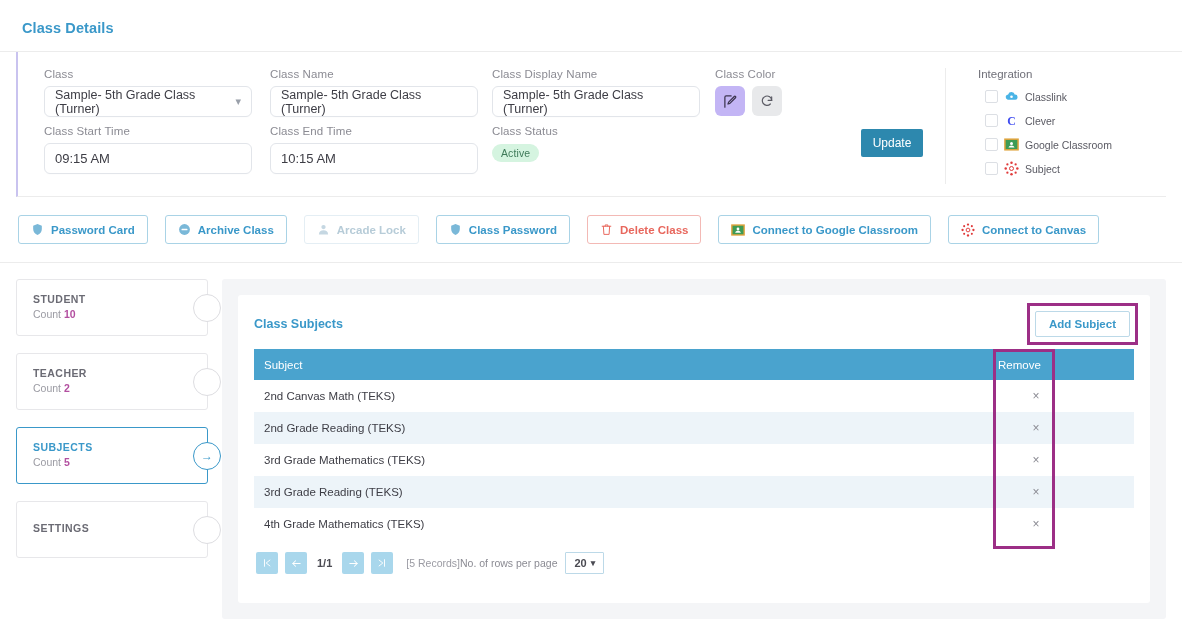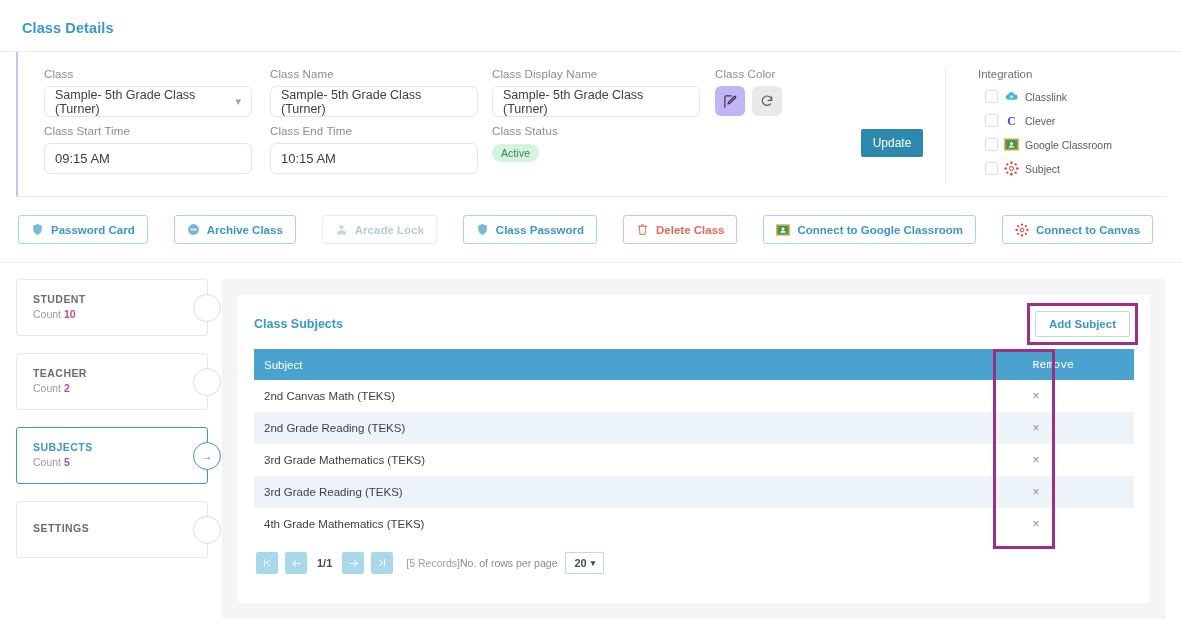--- a/index.html
+++ b/index.html
@@ -124,21 +124,21 @@
     border-radius: 2px;
     background: #fff;
     flex: none;
   }
   .int-label { font-size: 10.5px; color: #5a5a63; }
   .int-ico { width: 15px; height: 15px; flex: none; display:block; }
 
   
   .actions {
     display: flex;
-    gap: 26px;
+    gap: 17px;
     padding: 18px 0 18px 18px;
     border-bottom: 1px solid #ececec;
   }
   .act-btn {
     display: flex; align-items: center; gap: 7px;
     height: 29px;
     padding: 0 12px;
     border: 1px solid #a9d3e6;
     border-radius: 3px;
     background: #fff;
@@ -245,21 +245,21 @@
   table { width: 100%; border-collapse: collapse; table-layout: fixed; }
   thead th {
     background: #4aa3ce;
     color: #fff;
     font-size: 11.5px;
     font-weight: 400;
     text-align: left;
     height: 31px;
     padding-left: 10px;
   }
-  thead th.c-remove { text-align: right; padding-left: 0; width: 76px; font-family: Liberation Mono, monospace; }
+  thead th.c-remove { text-align: left; padding-left: 0; width: 76px; }
   thead th.c-pad { width: 60px; }
   tbody td {
     font-size: 11.5px;
     color: #3d3d45;
     height: 32px;
     padding-left: 10px;
   }
   tbody tr:nth-child(even) { background: #edf4f9; }
   td.rm { text-align: center; padding-left: 0; color: #8b8b93; font-size: 12px; cursor: pointer; }
 

